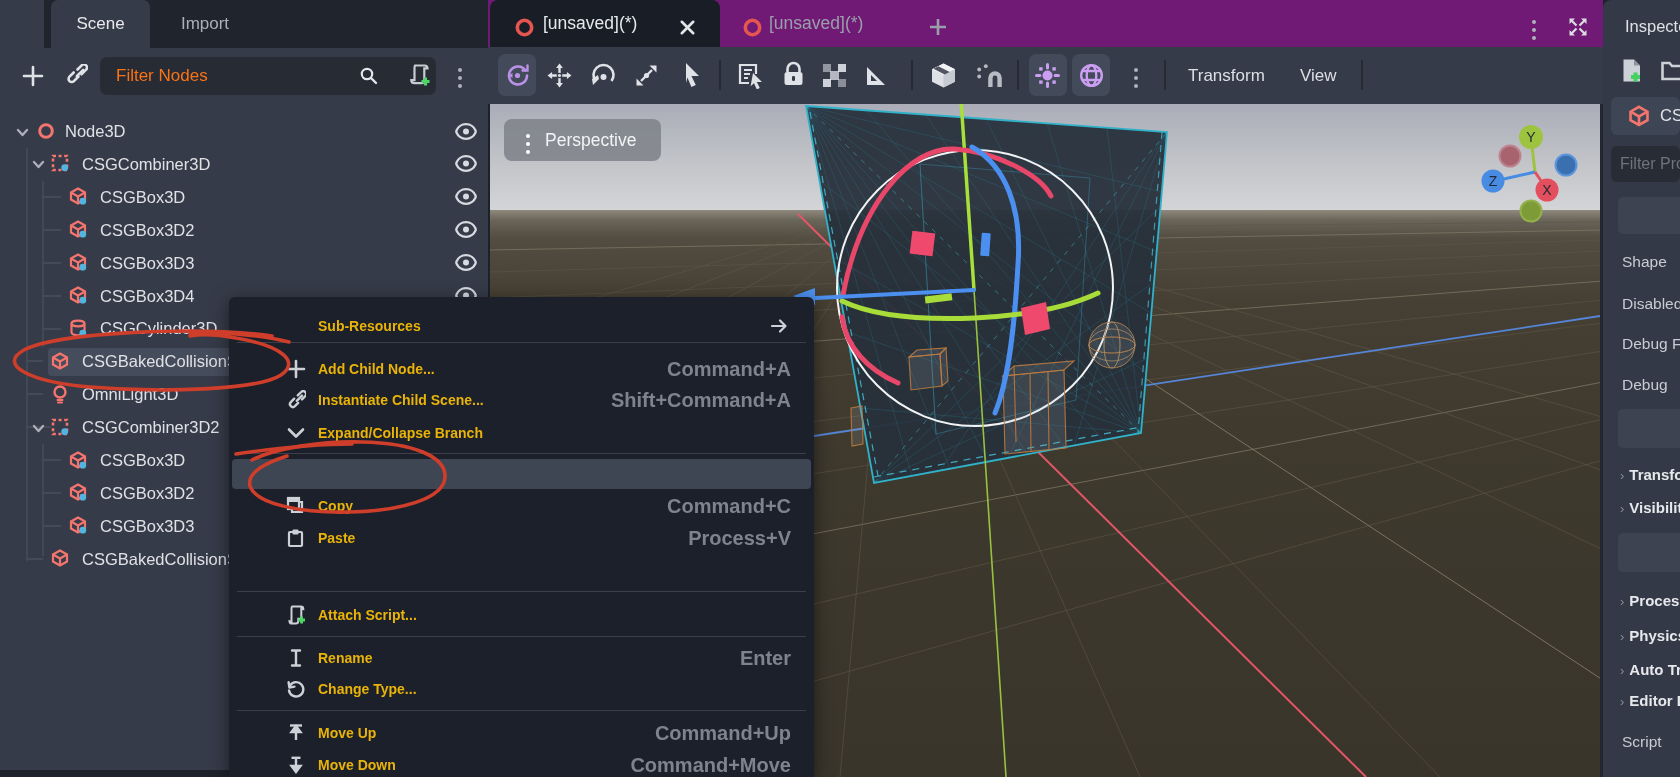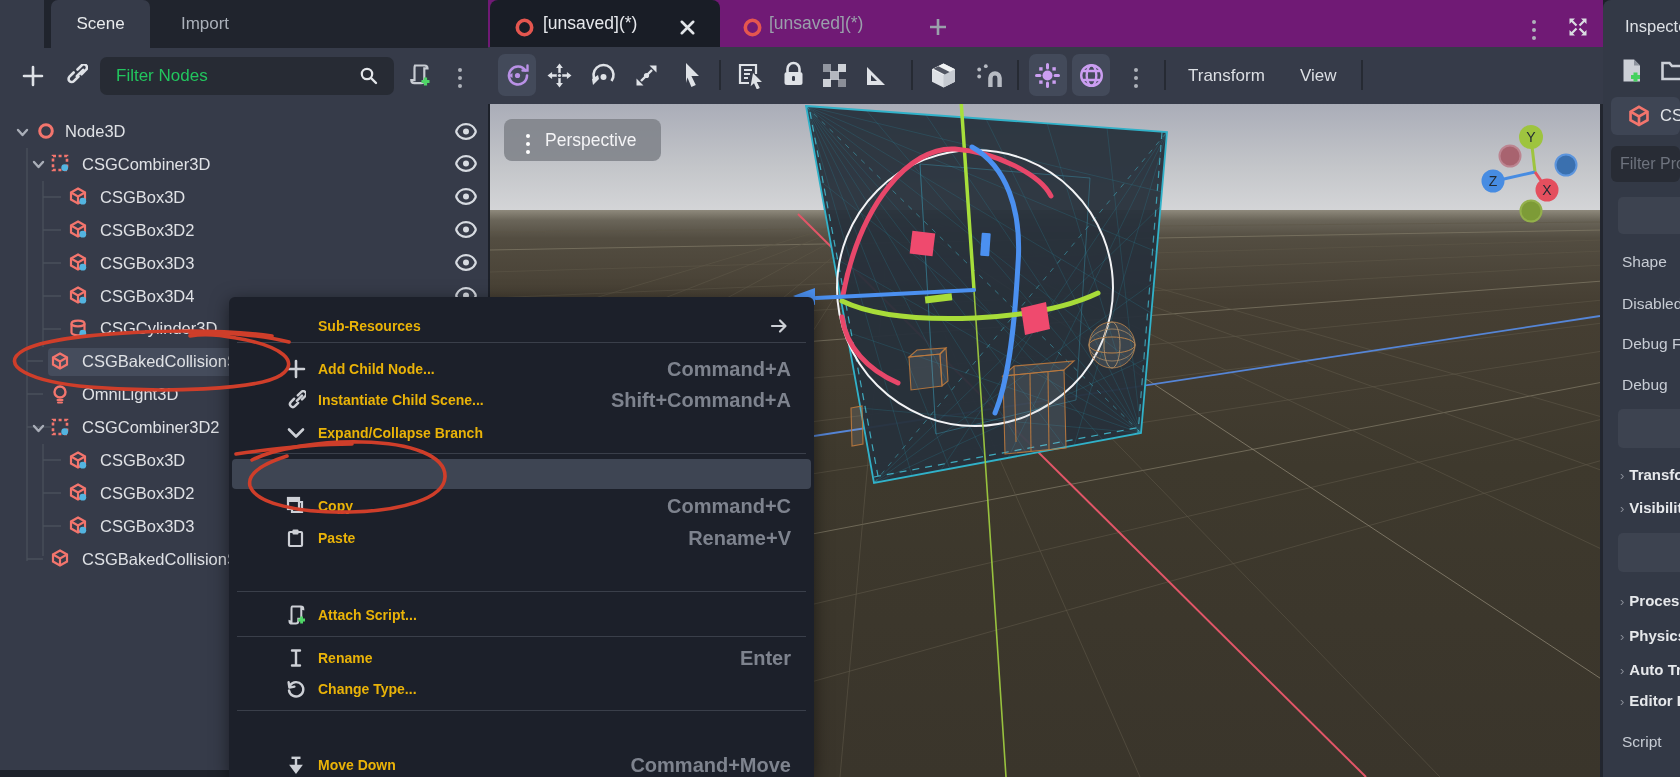--- a/index.html
+++ b/index.html
@@ -7,22 +7,22 @@
   .abs{position:absolute;}
   
   #lpanel{left:0;top:0;width:488px;height:777px;background:#363b49;}
   #ltabbar{left:0;top:0;width:488px;height:48px;background:#20242d;margin-left:44px;}
   #scenetab{left:7px;top:0;width:99px;height:48px;background:#363b49;border-radius:7px 7px 0 0;
             color:#e8eaec;font-size:17px;line-height:48px;text-align:center;}
   #importtab{left:106px;top:0;width:110px;height:48px;color:#aab0b9;font-size:17px;line-height:48px;text-align:center;}
   .vdots{width:4px;}
   .vdots i{display:block;width:4px;height:4px;border-radius:50%;background:#aeb2ba;margin:4px 0;}
   #ltoolbar{left:0;top:48px;width:488px;height:62px;background:#363b49;}
-  #lfilter{left:100px;top:9px;width:294px;height:38px;background:#272b34;border-radius:7px;
-           color:#22c55e;font-size:17px;line-height:38px;padding-left:16px;box-sizing:border-box;}
+  #lfilter{left:100px;top:9px;width:336px;height:38px;background:#272b34;border-radius:7px;
+           color:#f97316;font-size:17px;line-height:38px;padding-left:16px;box-sizing:border-box;}
   
   .trow{position:absolute;left:0;width:488px;height:33px;}
   .trow .lbl{position:absolute;top:50%;transform:translateY(-50%);font-size:16.5px;color:#dfe1e5;white-space:nowrap;}
   .selrow{position:absolute;left:48px;width:440px;height:28px;background:#454c5c;border-radius:4px;}
   
   #vtabbar{left:488px;top:0;width:1115px;height:47px;background:#701a75;}
   #vtab1{left:2px;top:0;width:230px;height:47px;background:#191d26;border-radius:8px 8px 0 0;}
   .tabtxt{font-size:17.5px;}
   #vtoolbar{left:488px;top:47px;width:1115px;height:57px;background:#363b49;}
   .tbtn{position:absolute;top:7px;width:38px;height:42px;border-radius:7px;}
@@ -593,21 +593,21 @@
       <div class="s" style="color:#7e838e">Command+C</div>
     </div>
 <div class="mi" style="top:225.5px">
       <svg class="ic" width="20" height="20" viewBox="0 0 20 20" style="left:57px">
         <g fill="none" stroke="#cdd0d6" stroke-width="2.2">
           <rect x="3" y="4" width="13" height="14" rx="1"></rect>
         </g>
         <rect x="6.5" y="1.5" width="6" height="5" rx="1" fill="#cdd0d6"></rect>
       </svg>
       <div class="t">Paste</div>
-      <div class="s" style="color:#7e838e">Rename+V</div>
+      <div class="s" style="color:#7e838e">Process+V</div>
     </div>
 <div class="msep" style="top:294px"></div>
 <div class="mi" style="top:302.5px">
       <svg class="ic" width="20" height="20" viewBox="0 0 20 20" style="left:57px">
         <path d="M6.2 1.6h8.6c1.7 0 2.5 1.2 2.5 2.4 0 0-.9-.4-2-.4v10.2h-3V16c0 1.4-1 2.6-2.6 2.6H6c-1.7 0-2.5-1.2-2.5-2.4 0 0 .9.4 2 .4V4.2c0-1.5 0-2.6.7-2.6z" fill="none" stroke="#cdd0d6" stroke-width="2"></path>
         <path d="M15.6 11.6v6.8M12.2 15h6.8" stroke="#4fd667" stroke-width="2.8"></path>
       </svg>
       <div class="t">Attach Script...</div>
     </div>
 <div class="msep" style="top:339px"></div>
@@ -619,20 +619,28 @@
       <div class="s" style="color:#7e838e">Enter</div>
     </div>
 <div class="mi" style="top:376.5px">
       <svg class="ic" width="20" height="20" viewBox="0 0 20 20" style="left:57px">
         <path d="M4.2 6.2A7.2 7.2 0 1 1 3 11.5" fill="none" stroke="#cdd0d6" stroke-width="2.4" stroke-linecap="round"></path>
         <path d="M8.4 7.6L3.4 8.6 2.6 3.2" fill="none" stroke="#cdd0d6" stroke-width="2.4" stroke-linecap="round" stroke-linejoin="round"></path>
       </svg>
       <div class="t">Change Type...</div>
     </div>
 <div class="msep" style="top:413px"></div>
+<div class="mi" style="top:420.5px">
+      <svg class="ic" width="20" height="20" viewBox="0 0 20 20" style="left:57px">
+        <path d="M10 17V5M10 3l-4.5 6h9z" stroke="#cdd0d6" stroke-width="2.4" fill="#cdd0d6"></path>
+        <path d="M4 2.5h12" stroke="#cdd0d6" stroke-width="2.4"></path>
+      </svg>
+      <div class="t">Move Up</div>
+      <div class="s" style="color:#7e838e">Command+Up</div>
+    </div>
 <div class="mi" style="top:452.5px">
       <svg class="ic" width="20" height="20" viewBox="0 0 20 20" style="left:57px">
         <path d="M10 3v12M10 17l-4.5-6h9z" stroke="#cdd0d6" stroke-width="2.4" fill="#cdd0d6"></path>
         <path d="M4 2.8h12" stroke="#cdd0d6" stroke-width="2.4" opacity="0"></path>
         <path d="M5.5 2.8h9" stroke="#cdd0d6" stroke-width="2.4"></path>
       </svg>
       <div class="t">Move Down</div>
       <div class="s" style="color:#7e838e">Command+Move</div>
     </div>
 </div>

